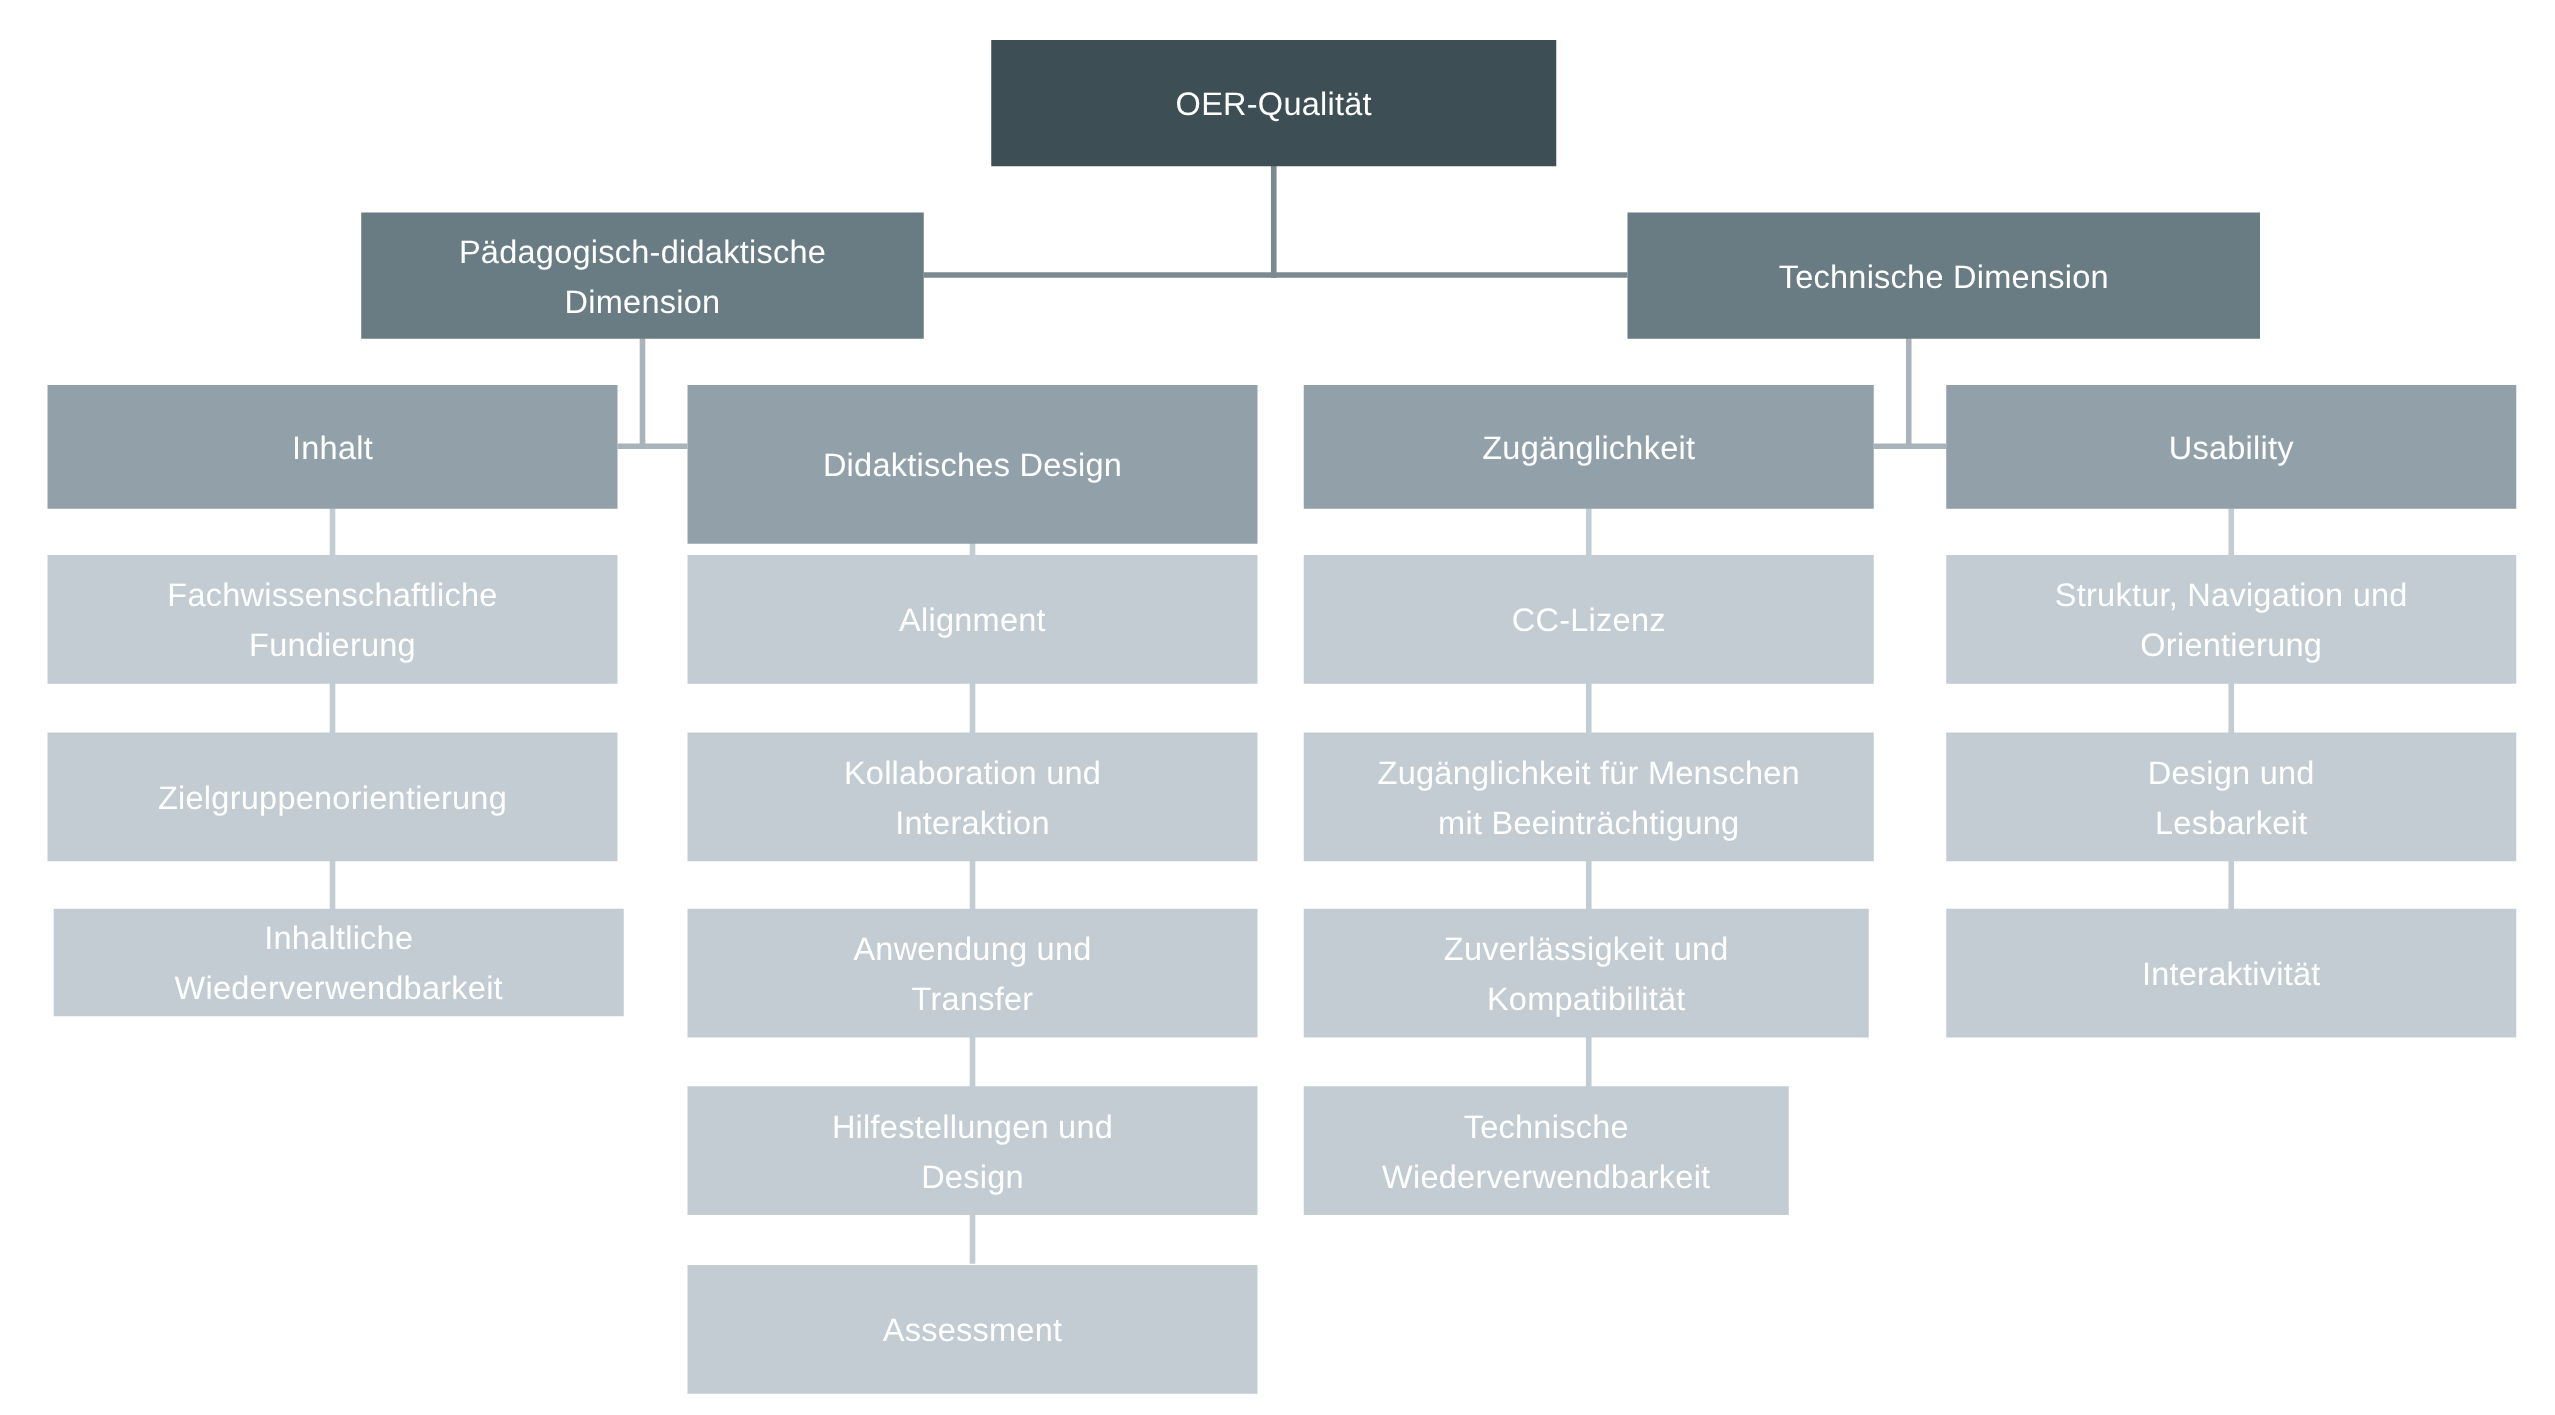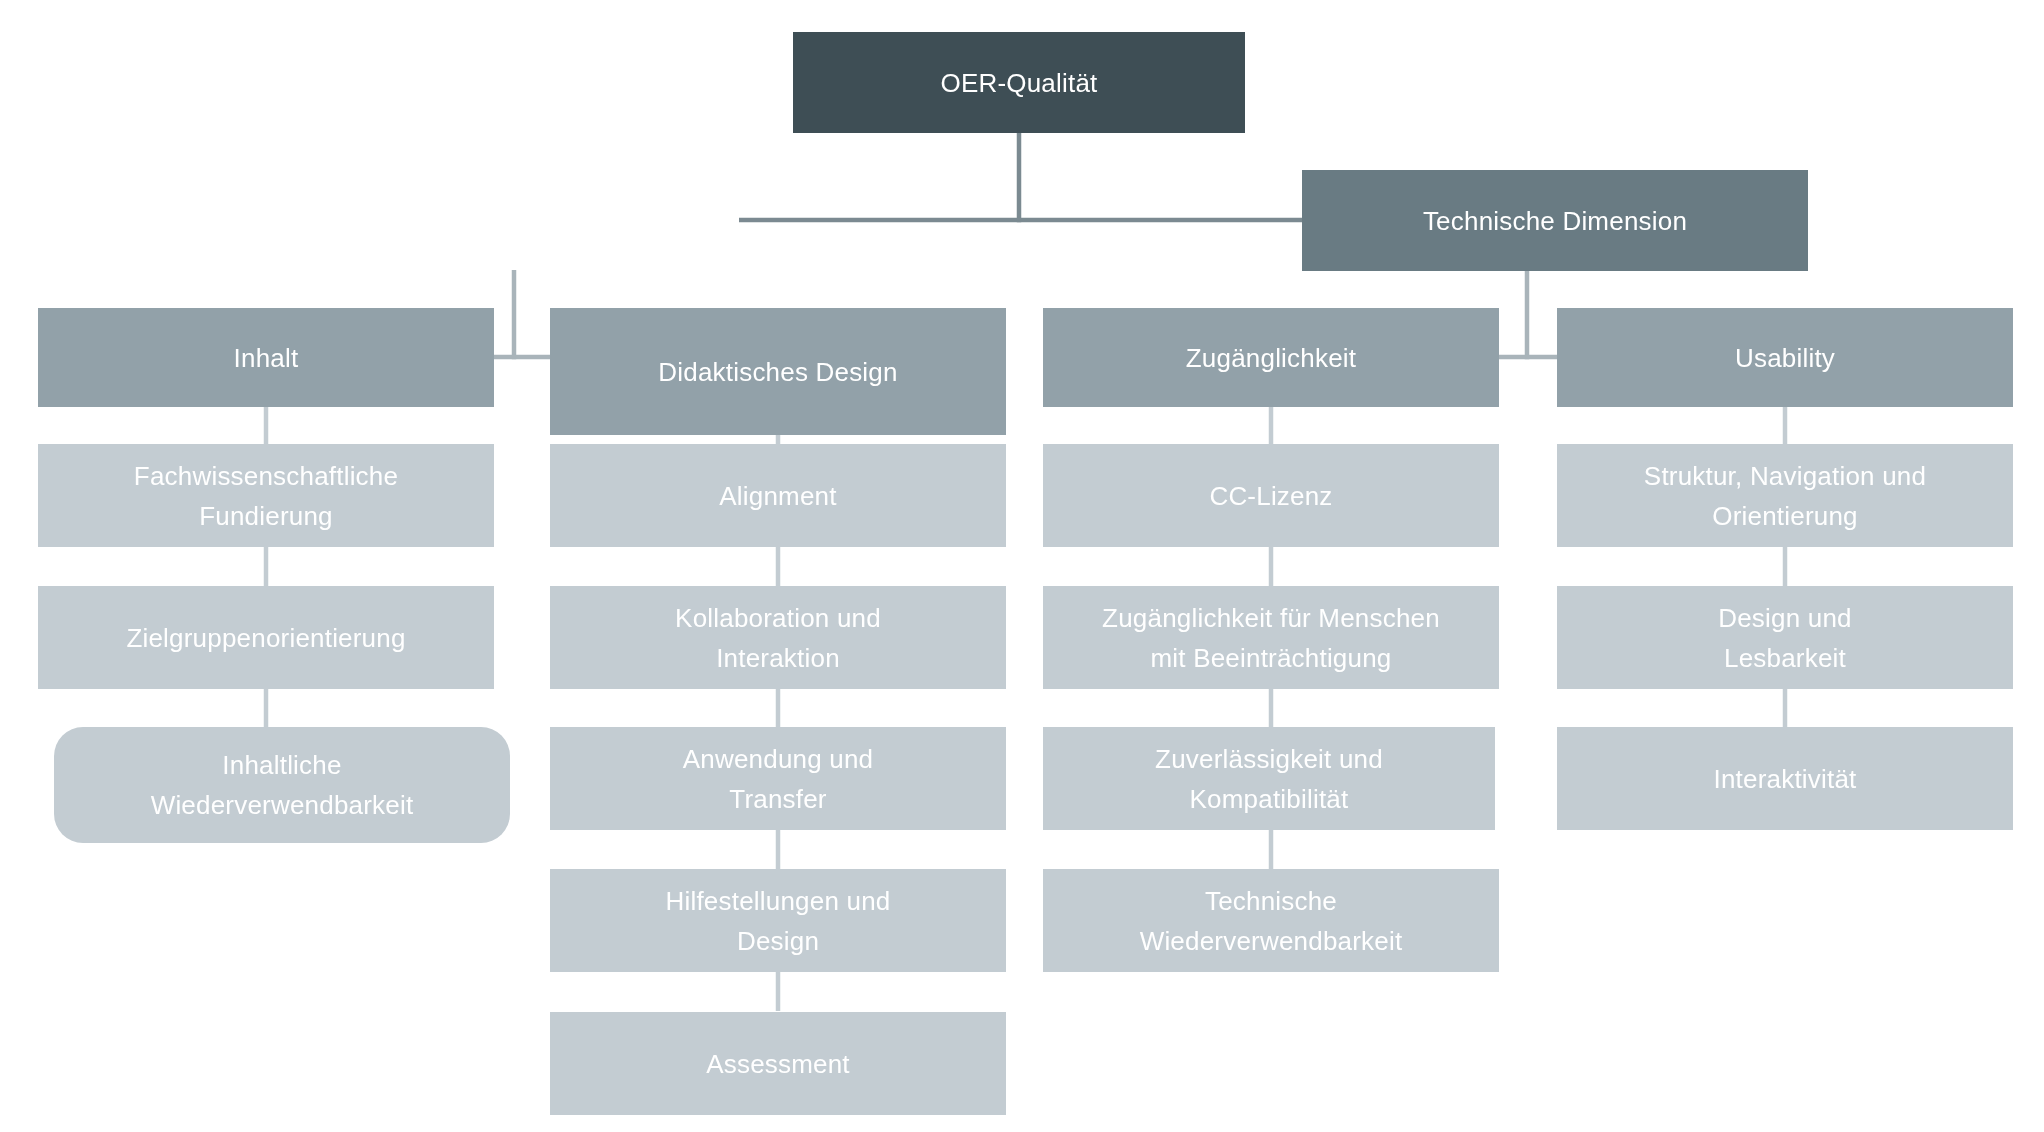--- a/index.html
+++ b/index.html
@@ -47,43 +47,45 @@
       <line x1="1271" y1="406" x2="1271" y2="445" stroke="#C3CCD2" stroke-width="4.5"></line>
       <line x1="1271" y1="546" x2="1271" y2="586.5" stroke="#C3CCD2" stroke-width="4.5"></line>
       <line x1="1271" y1="687.5" x2="1271" y2="728" stroke="#C3CCD2" stroke-width="4.5"></line>
       <line x1="1271" y1="829" x2="1271" y2="869.5" stroke="#C3CCD2" stroke-width="4.5"></line>
       <line x1="1785" y1="406" x2="1785" y2="445" stroke="#C3CCD2" stroke-width="4.5"></line>
       <line x1="1785" y1="546" x2="1785" y2="586.5" stroke="#C3CCD2" stroke-width="4.5"></line>
       <line x1="1785" y1="687.5" x2="1785" y2="728" stroke="#C3CCD2" stroke-width="4.5"></line>
     </svg>
 
 <div class="box" style="left: 793px; top: 32px; width: 452px; height: 101px; background: rgb(62, 78, 85);"><span>OER-Qualität</span></div>
+    <div class="box" style="left: 289px; top: 170px; width: 450px; height: 101px; background: rgb(105, 123, 131);"><span>Pädagogisch-didaktische
+Dimension</span></div>
     <div class="box" style="left: 1302px; top: 170px; width: 506px; height: 101px; background: rgb(105, 123, 131);"><span>Technische Dimension</span></div>
     <div class="box" style="left: 38px; top: 308px; width: 456px; height: 99px; background: rgb(146, 161, 169);"><span>Inhalt</span></div>
     <div class="box" style="left: 38px; top: 444px; width: 456px; height: 103px; background: rgb(195, 204, 210);"><span>Fachwissenschaftliche
 Fundierung</span></div>
     <div class="box" style="left: 38px; top: 586px; width: 456px; height: 103px; background: rgb(195, 204, 210);"><span>Zielgruppenorientierung</span></div>
-    <div class="box" style="left: 54px; top: 727px; width: 456px; height: 116px; background: rgb(195, 204, 210); border-radius: 29px;"><span>Inhaltliche
+    <div class="box" style="left: 43px; top: 727px; width: 456px; height: 86px; background: rgb(195, 204, 210);"><span>Inhaltliche
 Wiederverwendbarkeit</span></div>
     <div class="box" style="left: 550px; top: 308px; width: 456px; height: 127px; background: rgb(146, 161, 169);"><span>Didaktisches Design</span></div>
     <div class="box" style="left: 550px; top: 444px; width: 456px; height: 103px; background: rgb(195, 204, 210);"><span>Alignment</span></div>
     <div class="box" style="left: 550px; top: 586px; width: 456px; height: 103px; background: rgb(195, 204, 210);"><span>Kollaboration und
 Interaktion</span></div>
     <div class="box" style="left: 550px; top: 727px; width: 456px; height: 103px; background: rgb(195, 204, 210);"><span>Anwendung und
 Transfer</span></div>
     <div class="box" style="left: 550px; top: 869px; width: 456px; height: 103px; background: rgb(195, 204, 210);"><span>Hilfestellungen und
 Design</span></div>
     <div class="box" style="left: 550px; top: 1012px; width: 456px; height: 103px; background: rgb(195, 204, 210);"><span>Assessment</span></div>
     <div class="box" style="left: 1043px; top: 308px; width: 456px; height: 99px; background: rgb(146, 161, 169);"><span>Zugänglichkeit</span></div>
     <div class="box" style="left: 1043px; top: 444px; width: 456px; height: 103px; background: rgb(195, 204, 210);"><span>CC-Lizenz</span></div>
     <div class="box" style="left: 1043px; top: 586px; width: 456px; height: 103px; background: rgb(195, 204, 210);"><span>Zugänglichkeit für Menschen
 mit Beeinträchtigung</span></div>
     <div class="box" style="left: 1043px; top: 727px; width: 452px; height: 103px; background: rgb(195, 204, 210);"><span>Zuverlässigkeit und
 Kompatibilität</span></div>
-    <div class="box" style="left: 1043px; top: 869px; width: 456px; height: 103px; background: rgb(195, 204, 210);"><span>Technische
+    <div class="box" style="left: 1043px; top: 869px; width: 388px; height: 103px; background: rgb(195, 204, 210);"><span>Technische
 Wiederverwendbarkeit</span></div>
     <div class="box" style="left: 1557px; top: 308px; width: 456px; height: 99px; background: rgb(146, 161, 169);"><span>Usability</span></div>
     <div class="box" style="left: 1557px; top: 444px; width: 456px; height: 103px; background: rgb(195, 204, 210);"><span>Struktur, Navigation und
 Orientierung</span></div>
     <div class="box" style="left: 1557px; top: 586px; width: 456px; height: 103px; background: rgb(195, 204, 210);"><span>Design und
 Lesbarkeit</span></div>
     <div class="box" style="left: 1557px; top: 727px; width: 456px; height: 103px; background: rgb(195, 204, 210);"><span>Interaktivität</span></div>
   </div>
 
 </body></html>

